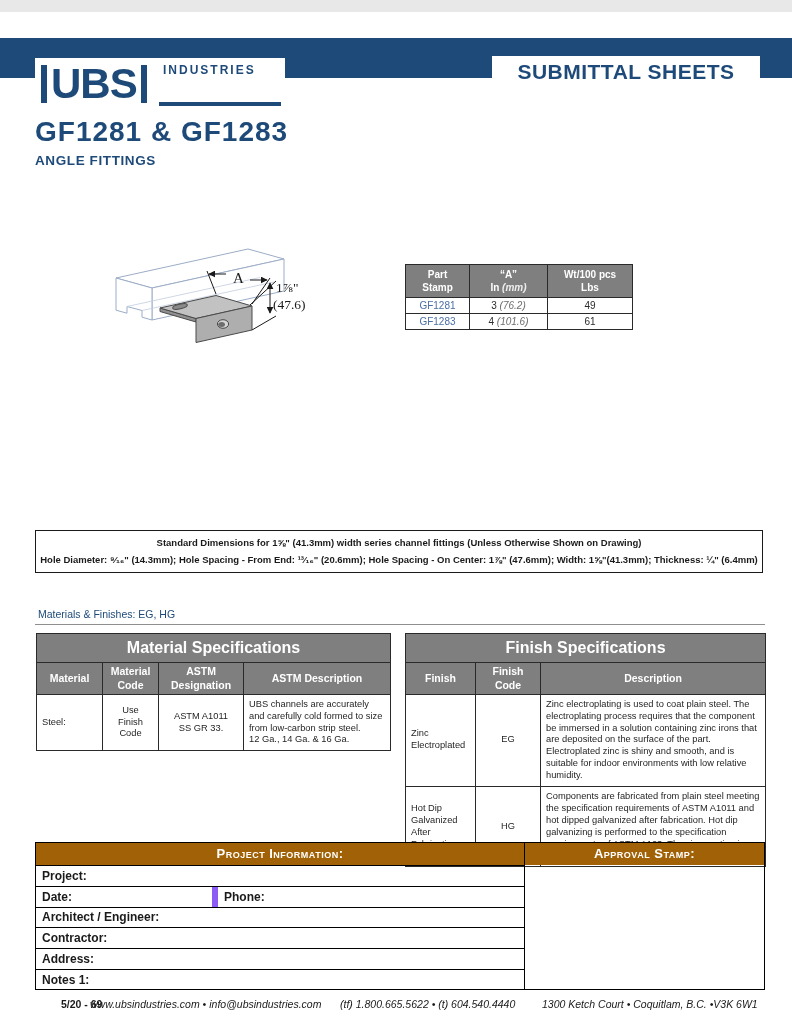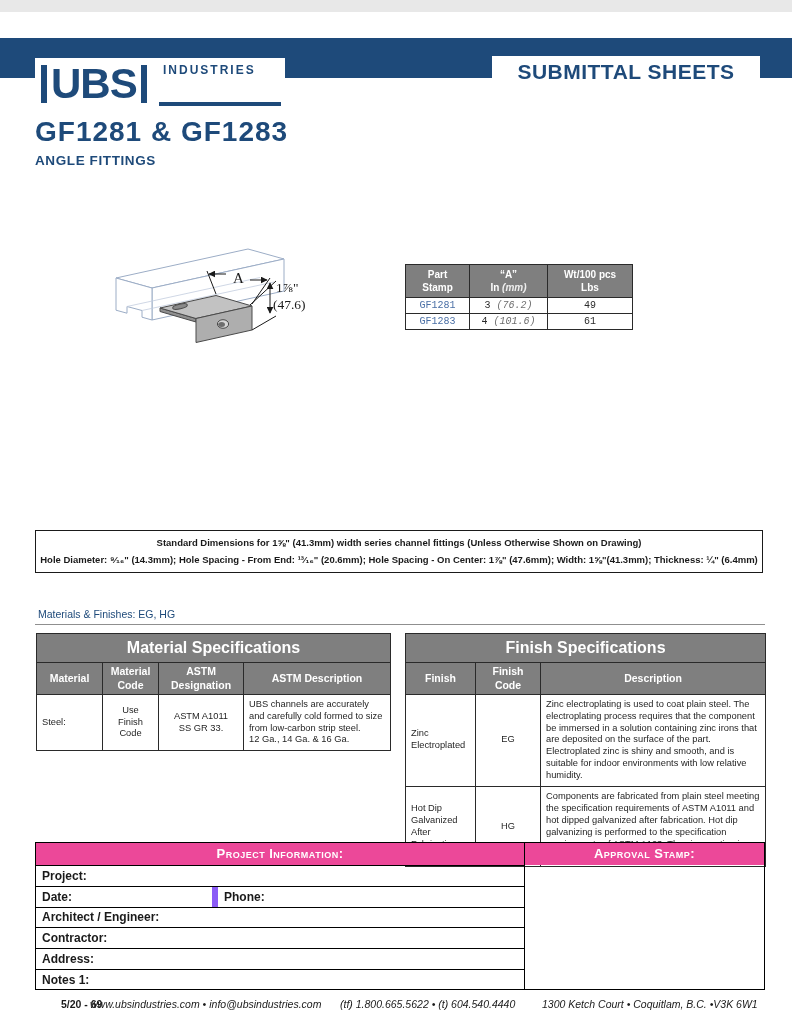--- a/index.html
+++ b/index.html
@@ -23,21 +23,21 @@
   .banner-title { font-size:21px; font-weight:800; color:#1e4a7a; letter-spacing:0.5px; line-height:31px; }
   
   .doc-title { position:absolute; left:35px; top:104px; font-size:28px; font-weight:800; color:#1e4a7a; letter-spacing:1px; }
   .doc-subtitle { position:absolute; left:35px; top:141px; font-size:13.5px; font-weight:800; color:#1e4a7a; letter-spacing:0.6px; }
   
   .diagram { position:absolute; left:100px; top:222px; width:240px; height:115px; }
   
   .parts { position:absolute; left:405px; top:252px; border-collapse:collapse; table-layout:fixed; }
   .parts th, .parts td { border:1px solid #2a2a2a; padding:1px 3px; text-align:center; }
   .parts th { background:#7f7f7f; color:#ffffff; font-size:10px; font-weight:700; line-height:1.3; height:33px; }
-  .parts td { font-size:10px; height:16px; color:#2b2b2b;font-family:Liberation Mono, monospace; }
+  .parts td { font-size:10px; height:16px; color:#2b2b2b; }
   .parts .part-link { color:#4a6fa5; }
   .metric { font-style:italic; color:#6e6e6e; }
   
   .std-dims { position:absolute; left:35px; top:518px; width:728px; height:43px; border:1.5px solid #1a1a1a;
     text-align:center; padding-top:6px; }
   .std-dims .l1 { font-size:9.5px; font-weight:700; margin-bottom:6px; }
   .std-dims .l2 { font-size:9.5px; font-weight:700; }
   
   .mat-note { position:absolute; left:38px; top:596px; font-size:10.5px; color:#1e4a7a; }
   .divider { position:absolute; left:35px; top:612px; width:730px; height:1px; background:#8f8f8f; }
@@ -48,21 +48,21 @@
   .spec .t-head { background:#7f7f7f; color:#fff; font-size:10.5px; font-weight:700; text-align:center; line-height:1.25; padding:2px; }
   .spec td { font-size:9.3px; line-height:1.28; padding:4px 5px; vertical-align:middle; color:#1f1f1f; }
   .mat-table { position:absolute; left:36px; top:621px; width:354px; }
   .fin-table { position:absolute; left:405px; top:621px; width:360px; }
   .cell-center { text-align:center; }
   .pre-line { white-space:pre-line; }
   
   .proj { position:absolute; left:35px; top:830px; width:730px; height:148px; }
   .proj-left { position:absolute; left:0; top:0; width:490px; height:148px; border:1.5px solid #000; }
   .proj-right { position:absolute; left:490px; top:0; width:240px; height:148px; border:1.5px solid #000; border-left:none; }
-  .proj-header { height:22px; background:#ec4899; color:#fff; font-variant:small-caps; font-weight:700; font-size:13px;
+  .proj-header { height:22px; background:#a16207; color:#fff; font-variant:small-caps; font-weight:700; font-size:13px;
     text-align:center; line-height:22px; letter-spacing:0.5px; }
   .proj-row { height:20.8px; border-top:1px solid #000; display:flex; align-items:center; }
   .proj-label { font-size:12px; font-weight:700; padding-left:6px; white-space:nowrap; }
   .proj-fill { flex:1; height:100%; }
   .proj-cell-date { width:182px; height:100%; border-right:6px solid #8b5cf6; display:flex; align-items:center; }
   .proj-cell-phone { flex:1; height:100%; display:flex; align-items:center; }
   .stamp-area { height:124.5px; }
   
   .footer { position:absolute; left:0; top:986px; width:792px; height:20px; font-size:10.5px; }
   .footer .ref { position:absolute; left:35px; font-weight:700;padding-left:26px; }

